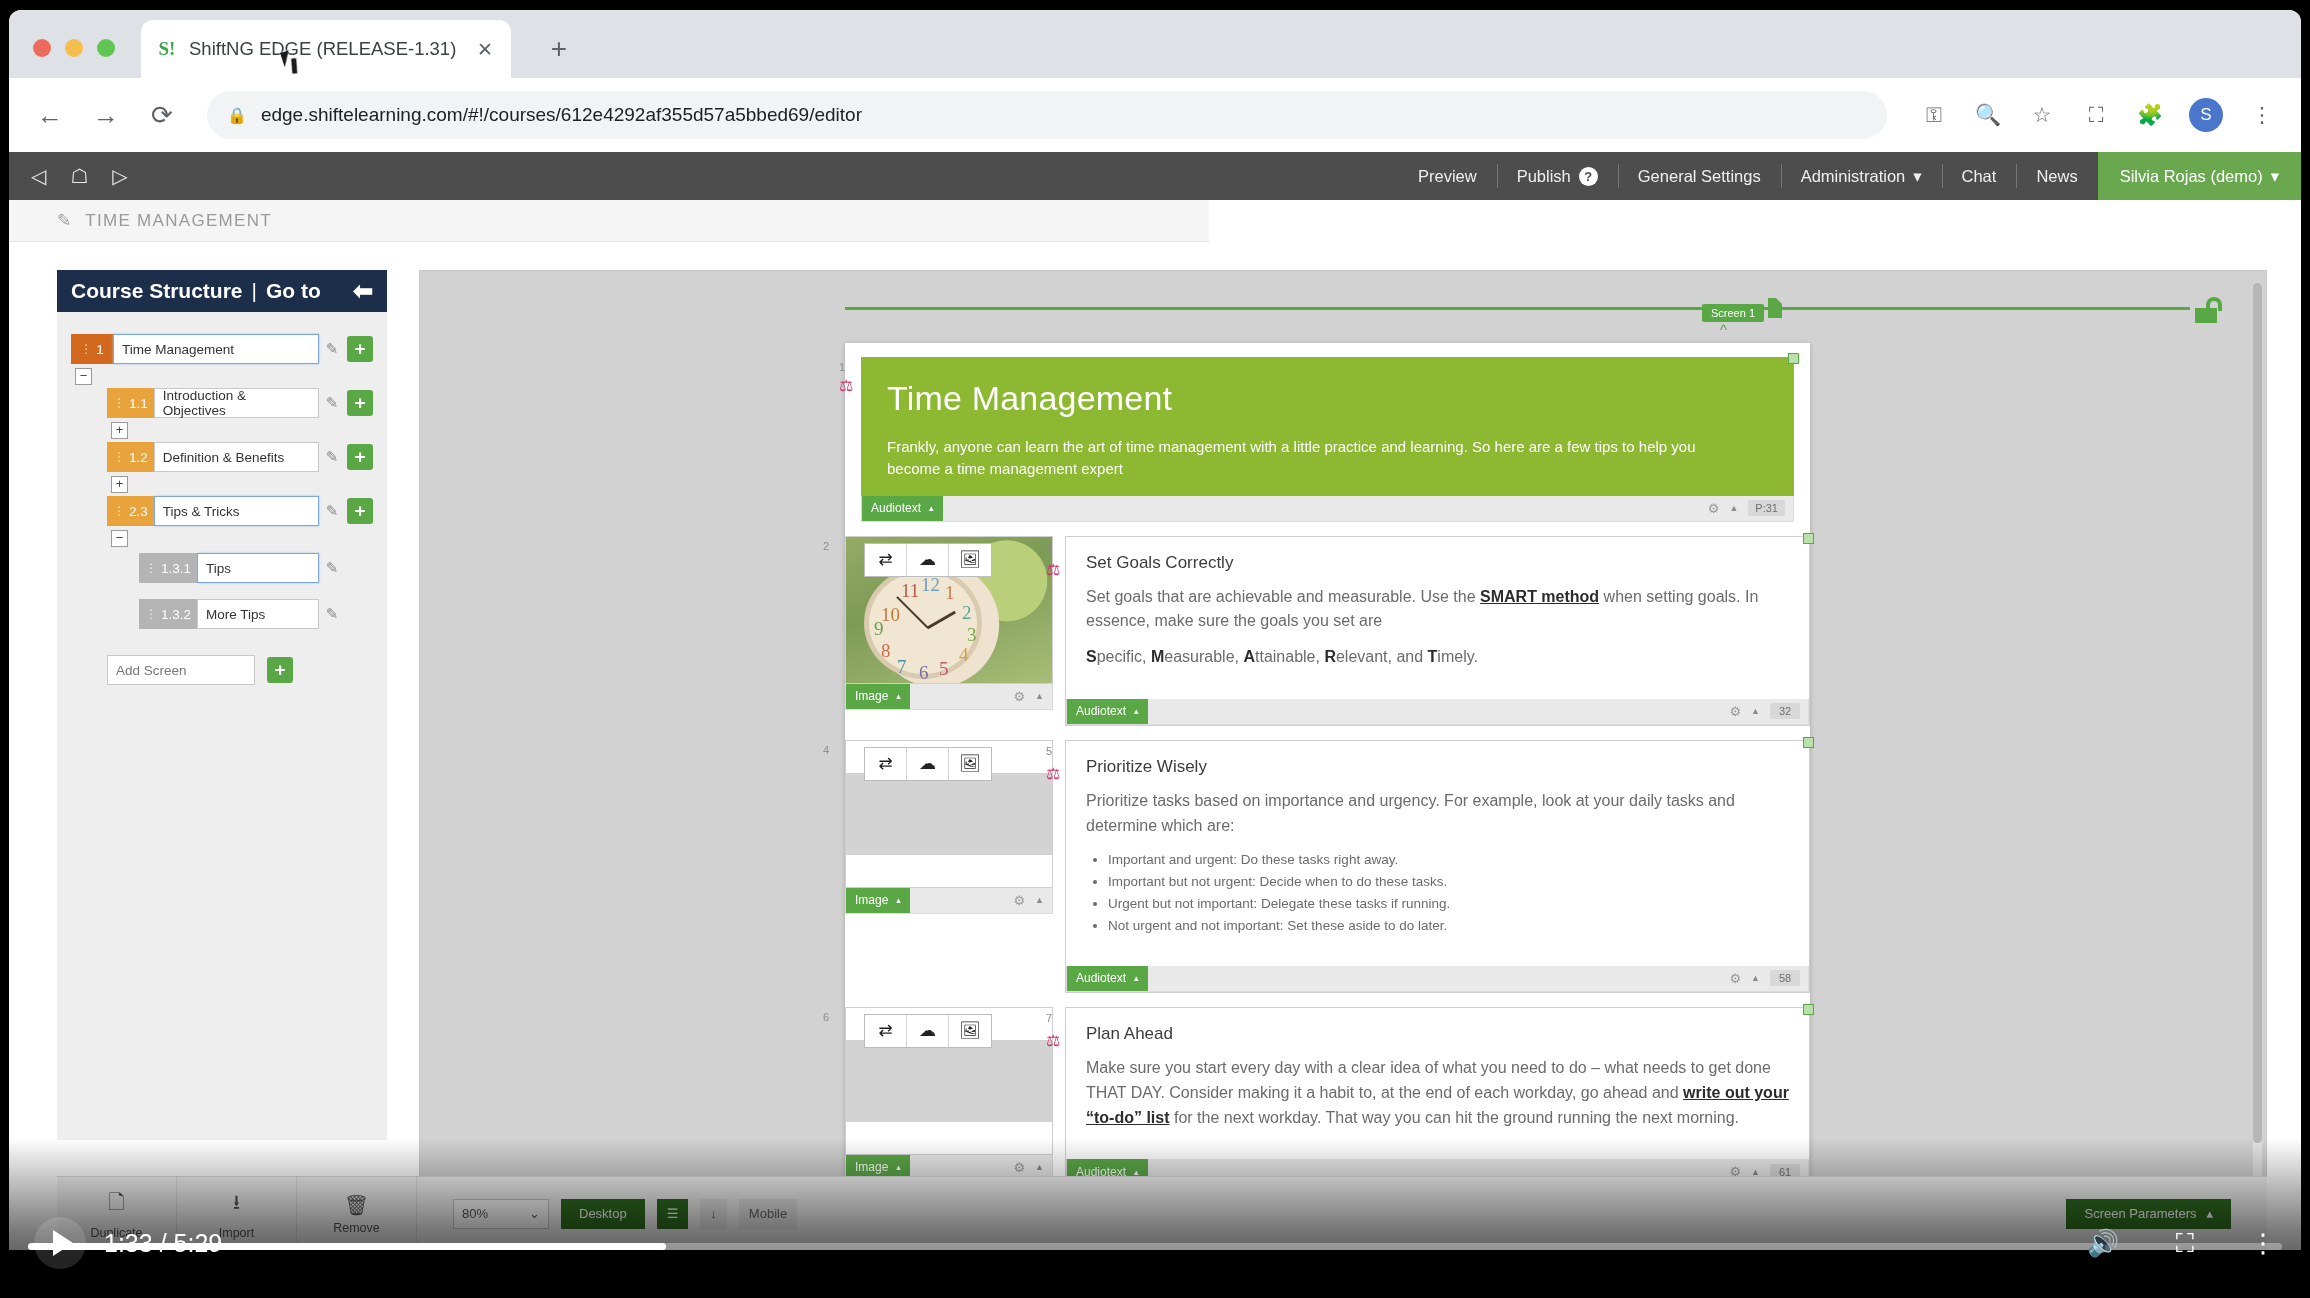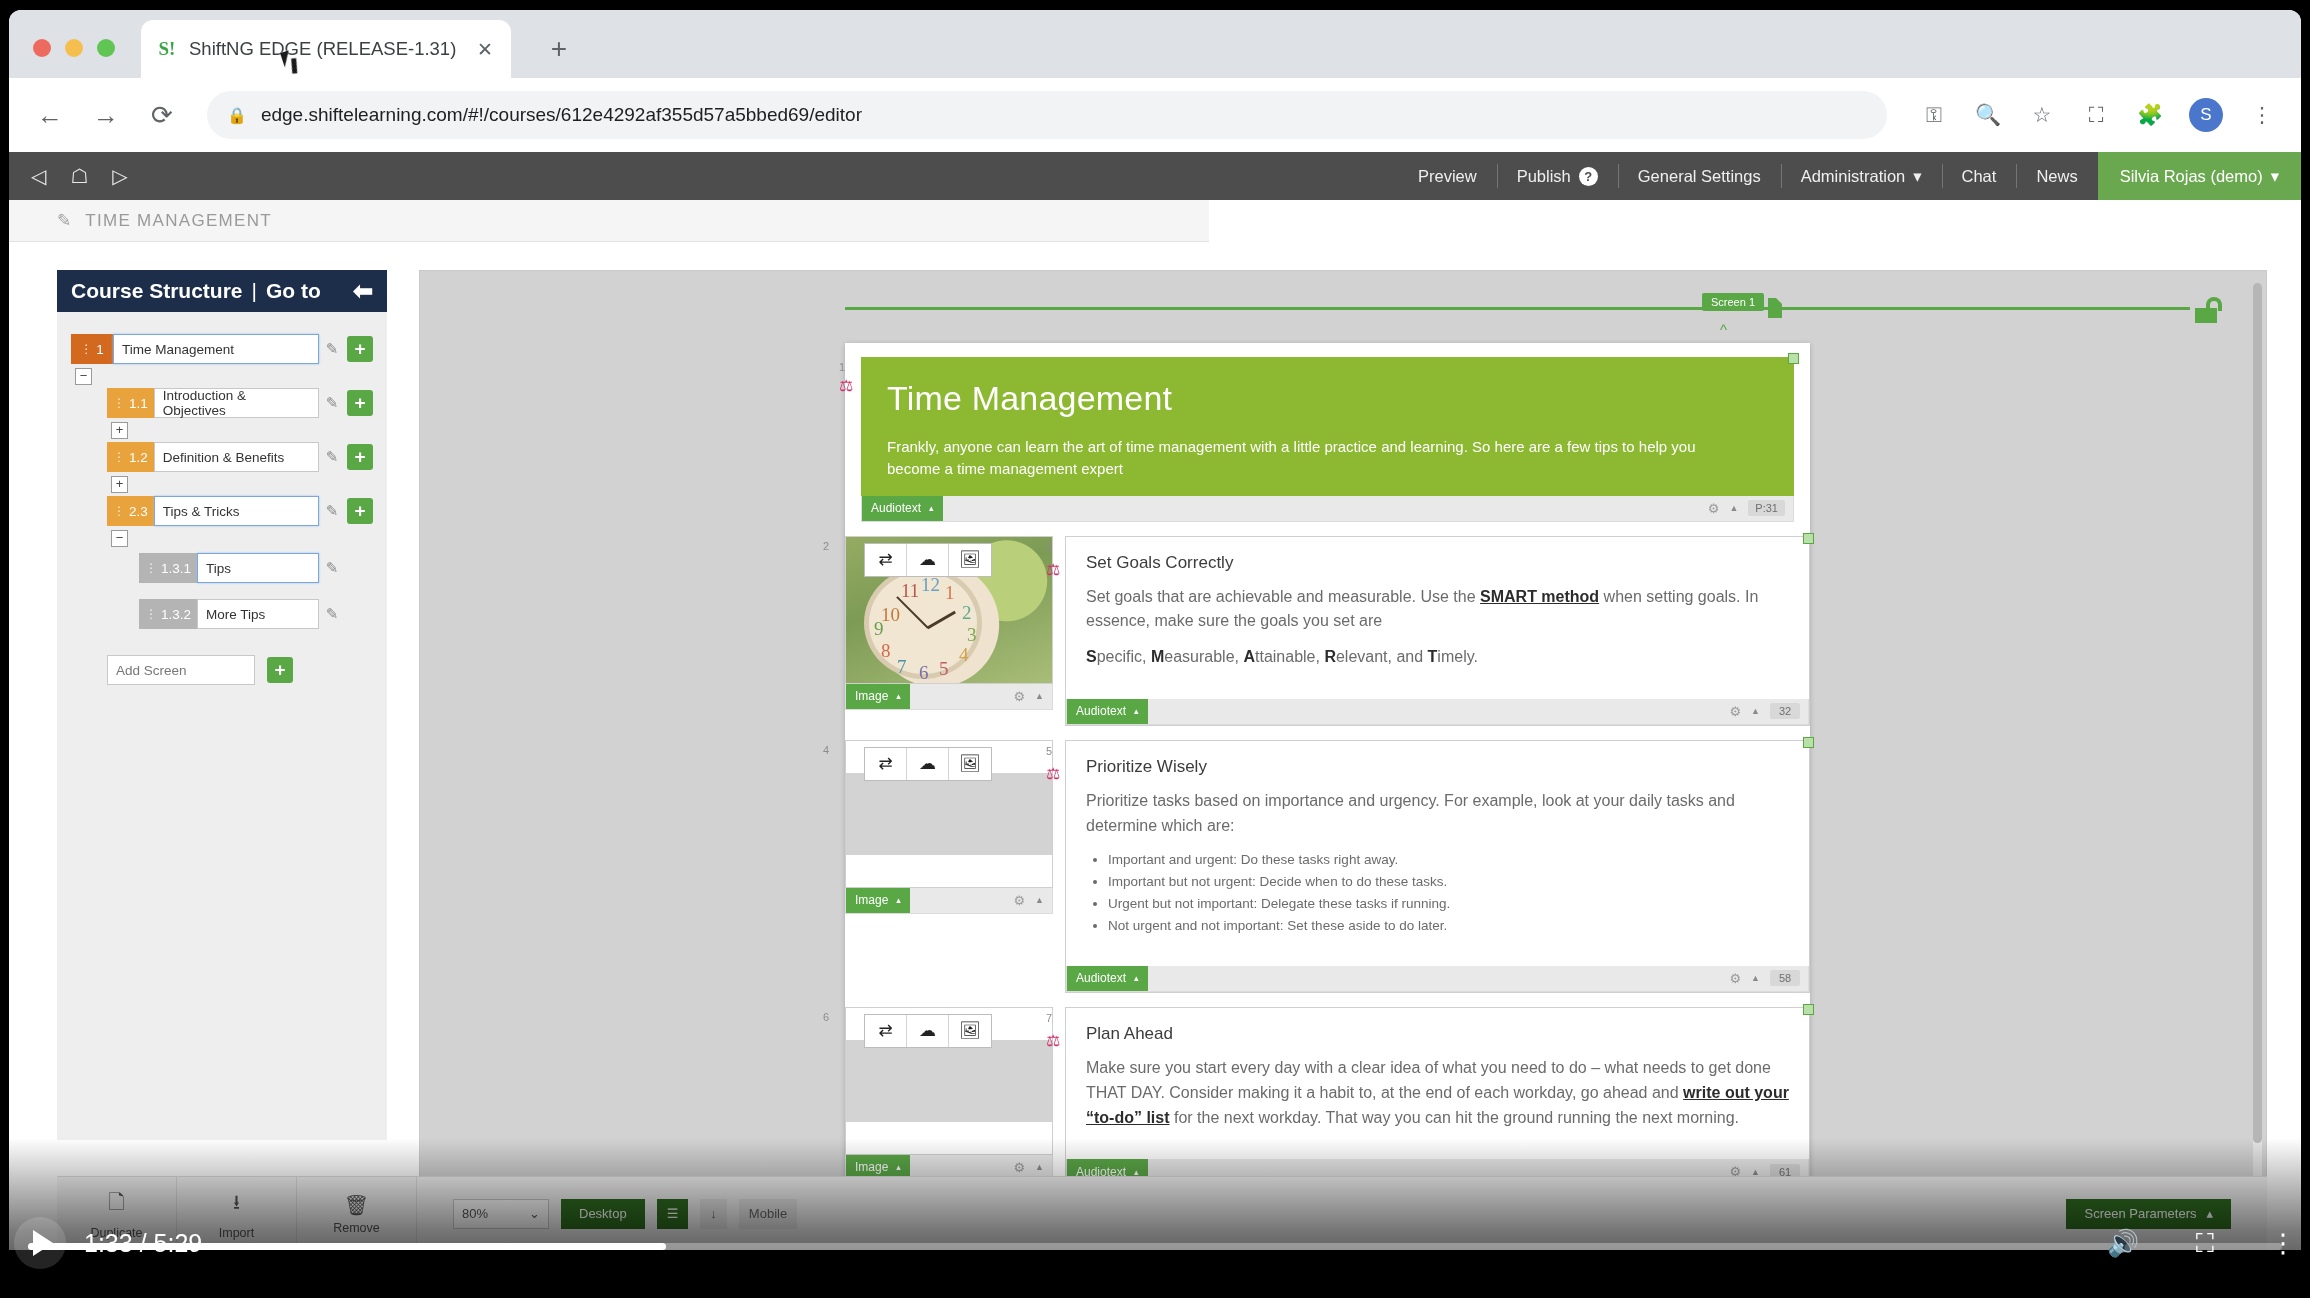--- a/index.html
+++ b/index.html
@@ -204,21 +204,21 @@
     width: 1848px; height: 960px;
     background: #d2d2d2; border: 1px solid #cacaca; overflow: hidden;
   }
   .ruler {
     position: absolute; left: 0; top: 18px; width: 1790px; height: 40px;
   }
   .ruler-line {
     position: absolute; left: 425px; top: 18px; width: 1345px; height: 3px; background: #5aa746;
   }
   .screen-tag {
-    position: absolute; left: 1282px; top: 4px;
+    position: absolute; left: 1282px; top: 15px;
     background: #5aa746; color: #fff; font-size: 11px;
     padding: 3px 9px; border-radius: 2px;
   }
   .screen-caret {
     position: absolute; left: 1300px; top: 32px; color: #5aa746; font-size: 15px;
   }
   .page-icon {
     position: absolute; left: 1348px; top: 9px; width: 14px; height: 20px;
     background: #5aa746;
   }
@@ -388,21 +388,21 @@
   }
   .vo-progress {
     position: absolute; left: 28px; bottom: 48px; width: 2254px; height: 7px;
     background: rgba(255,255,255,.32); border-radius: 4px;
   }
   .vo-played {
     position: absolute; left: 0; top: 0; height: 7px; background: #fff; border-radius: 4px;
   }
   .vo-controls {
     position: absolute; left: 0; bottom: 0; width: 100%; height: 110px;
-    display: flex; align-items: center; padding: 0 14px; text-decoration: underline;
+    display: flex; align-items: center; padding: 0 34px; text-decoration: underline;
   }
   .vo-play {
     width: 52px; height: 52px; border-radius: 50%; background: rgba(255,255,255,.14);
     display: flex; align-items: center; justify-content: center; margin-right: 18px;
   }
   .vo-play-tri {
     width: 0; height: 0; border-left: 20px solid #fff;
     border-top: 13px solid transparent; border-bottom: 13px solid transparent;
     margin-left: 6px;
   }

